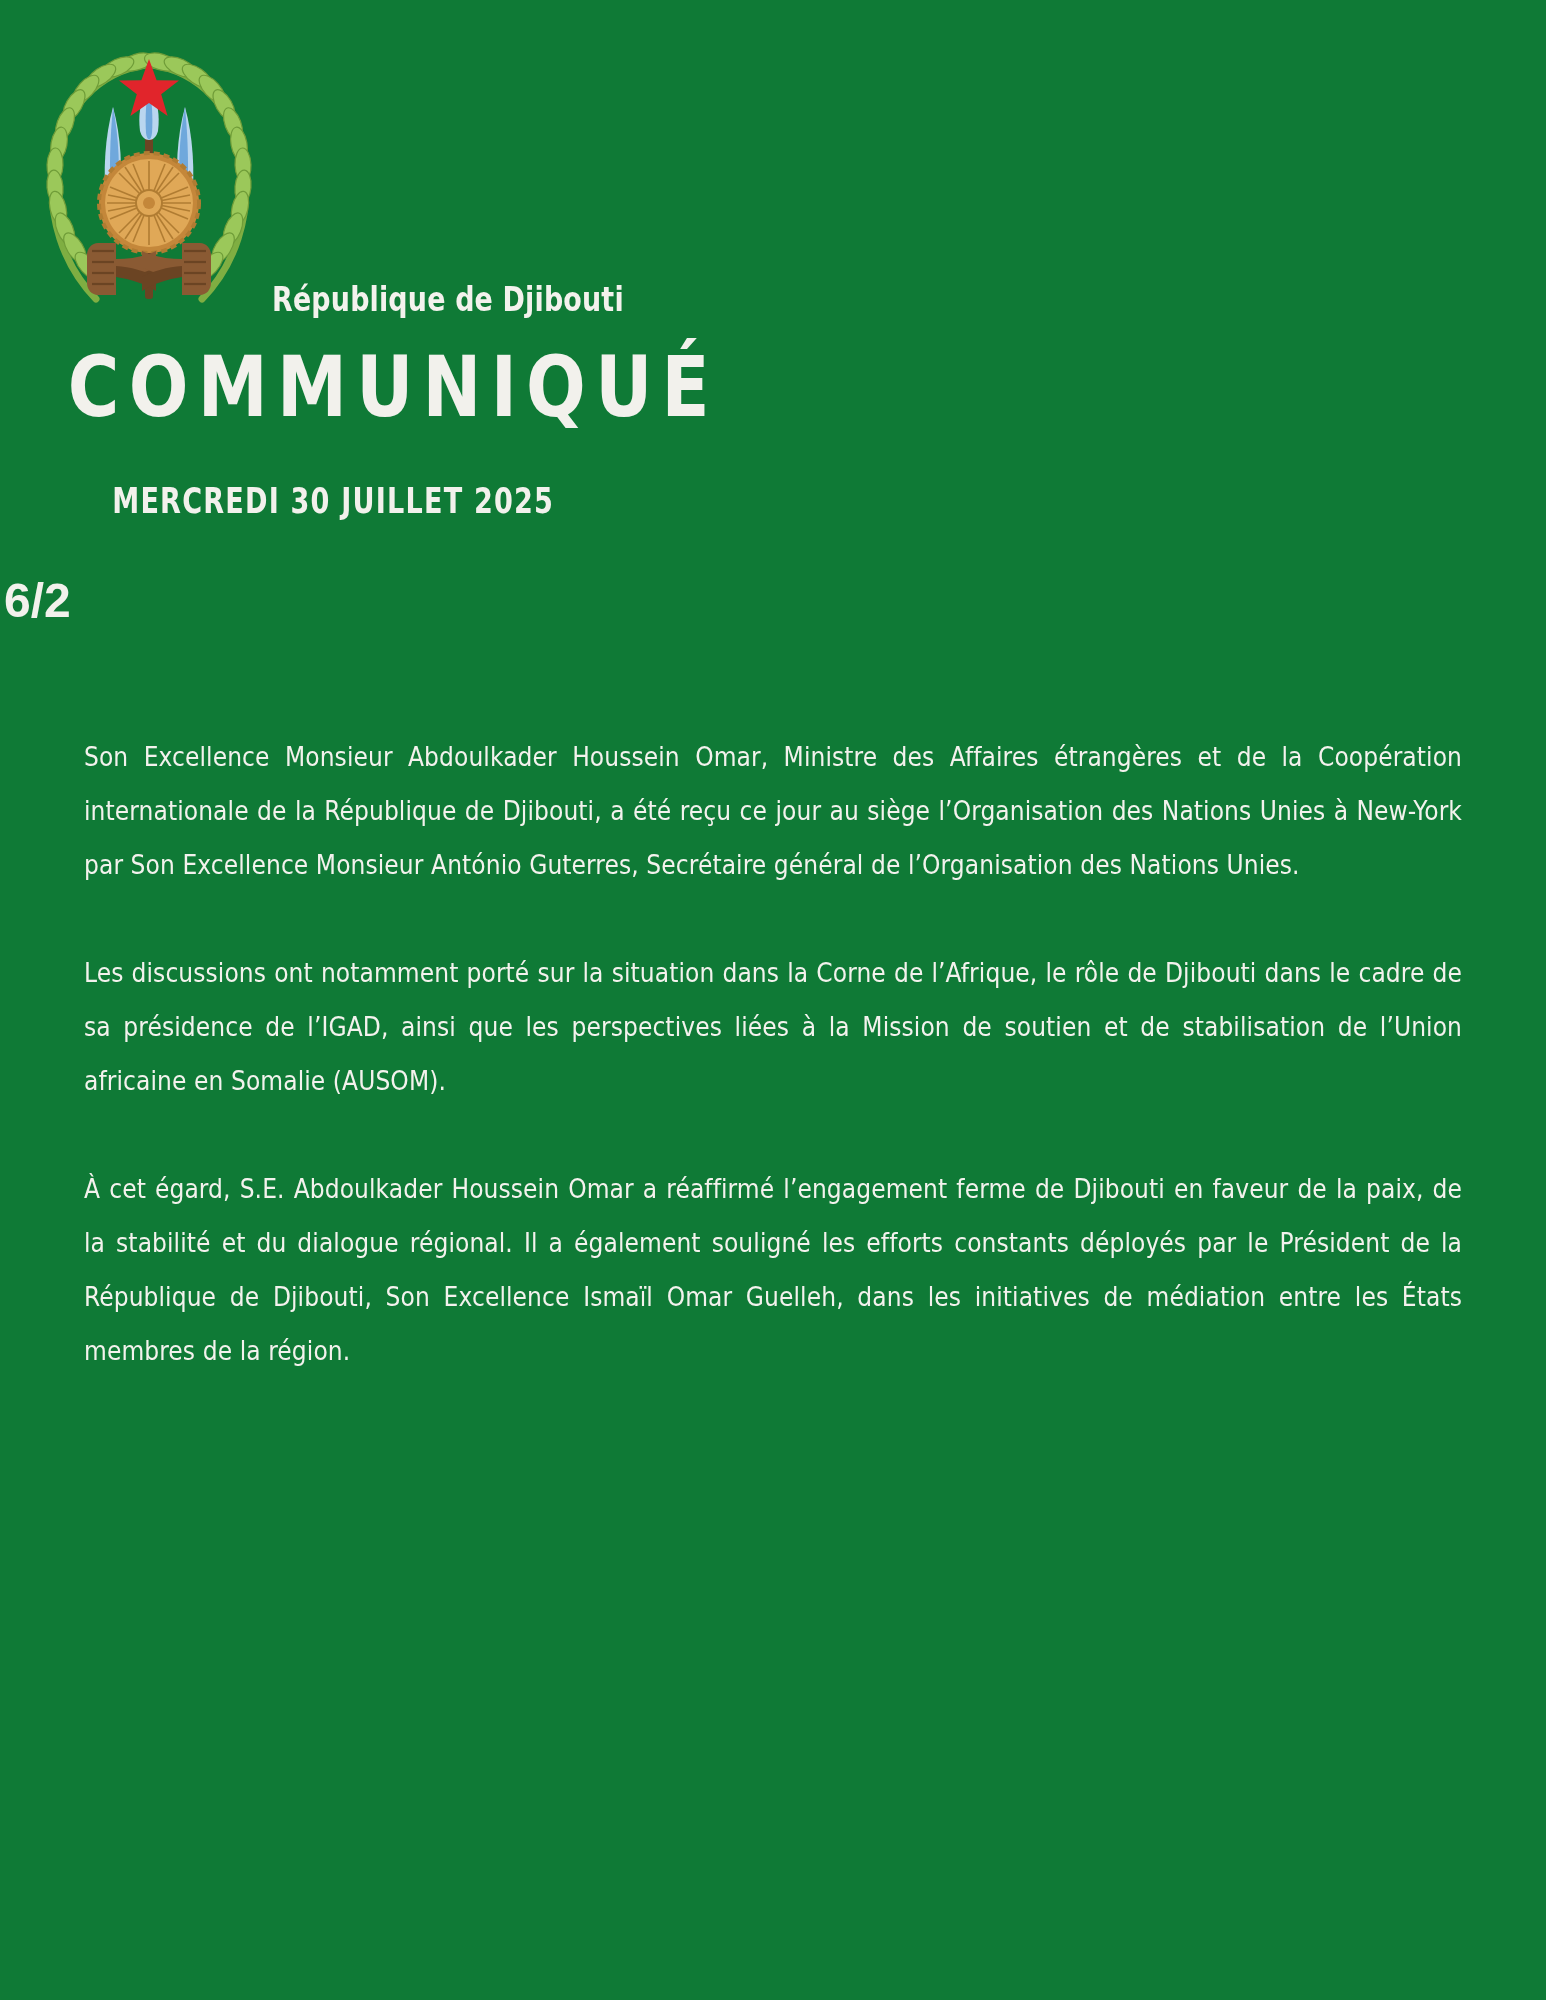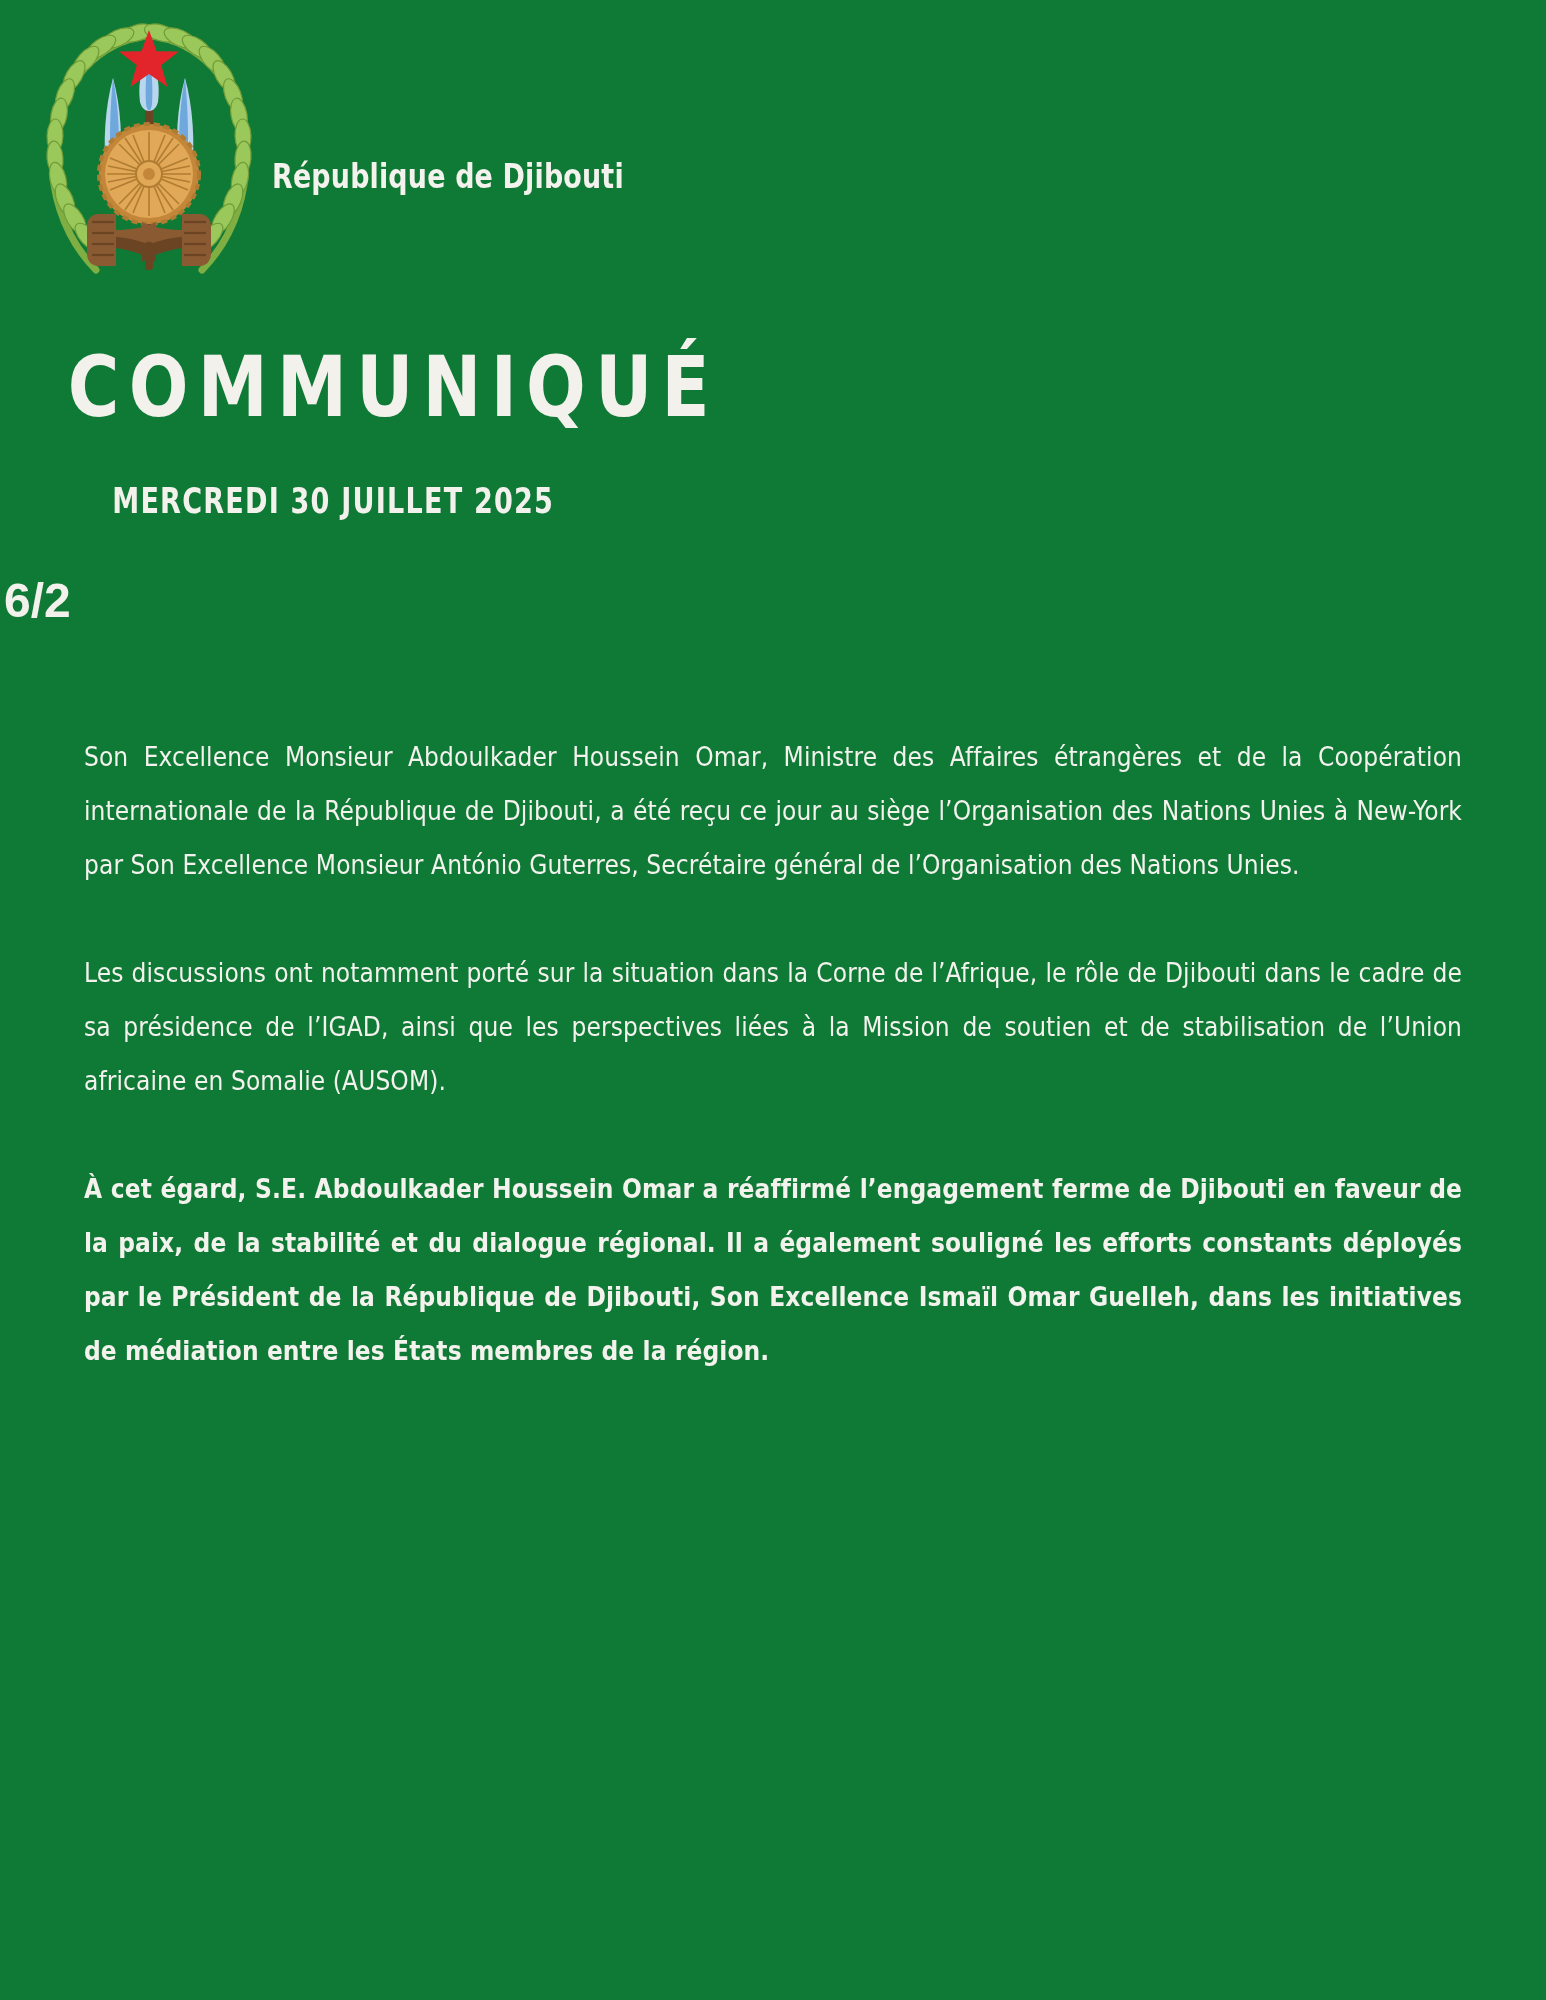--- a/index.html
+++ b/index.html
@@ -21,25 +21,25 @@
   .page {
     position: absolute;
     inset: 0;
     background: #0f7a36;
   }
 
   
   .masthead {
     position: absolute;
     left: 0;
-    top: 0;
+    top: 16px;
     width: 100%;
     height: 300px;
     display: flex;
-    align-items: center;
+    align-items: flex-end;
   }
   .emblem-wrap {
     width: 230px;
     height: 265px;
     margin-left: 34px;
     margin-top: 8px;
     flex: 0 0 auto;
   }
   .emblem-wrap svg { display: block; width: 100%; height: 100%; }
 
@@ -119,21 +119,21 @@
     font-family: "Liberation Sans Narrow", "DejaVu Sans Condensed", "Liberation Sans", sans-serif;
     font-size: 26px;
     line-height: 54px;
     text-align: justify;
     text-justify: inter-word;
     color: #f3f2ed;
     margin: 0 0 54px 0;
     hyphens: none;
     letter-spacing: 0.1px;
   }
-  .para:last-child { margin-bottom: 8px; font-weight: bold; }
+  .para:last-child { margin-bottom: 8px; }
 </style>
 </head>
 <body>
 
 <div class="page">
 
   <div class="masthead">
 
     <div class="emblem-wrap">
       <svg viewBox="0 0 230 265" xmlns="http://www.w3.org/2000/svg" aria-label="Coat of arms of Djibouti">

